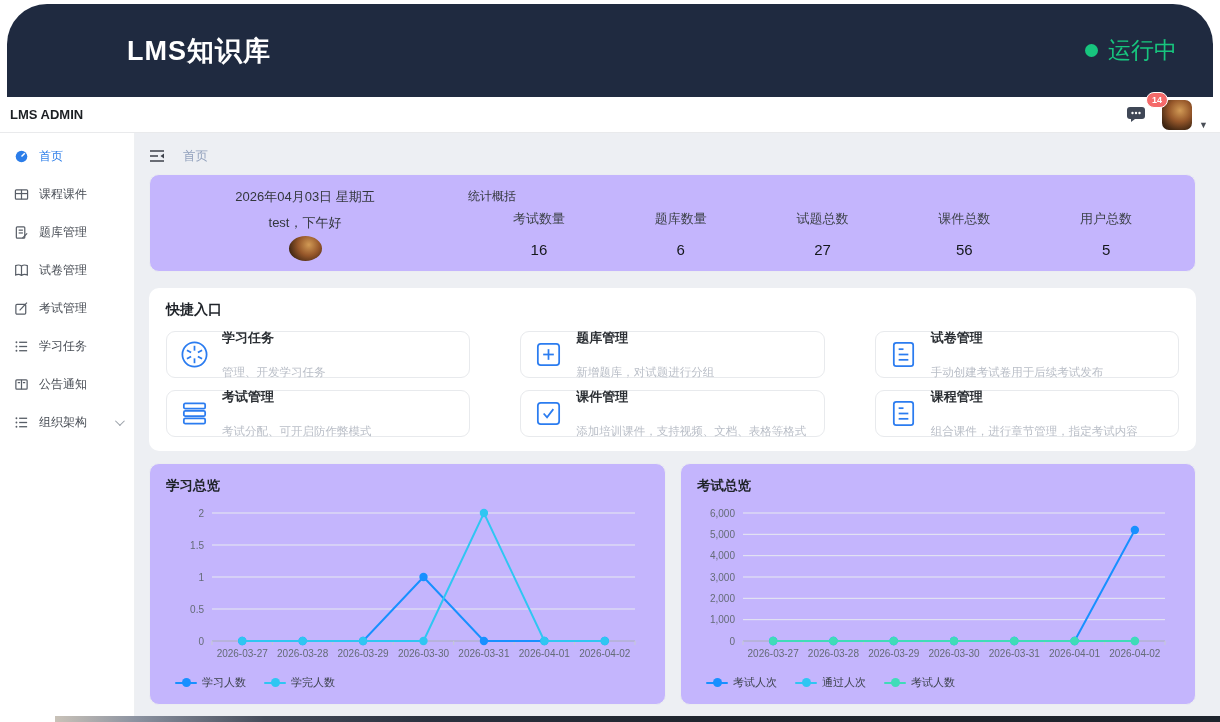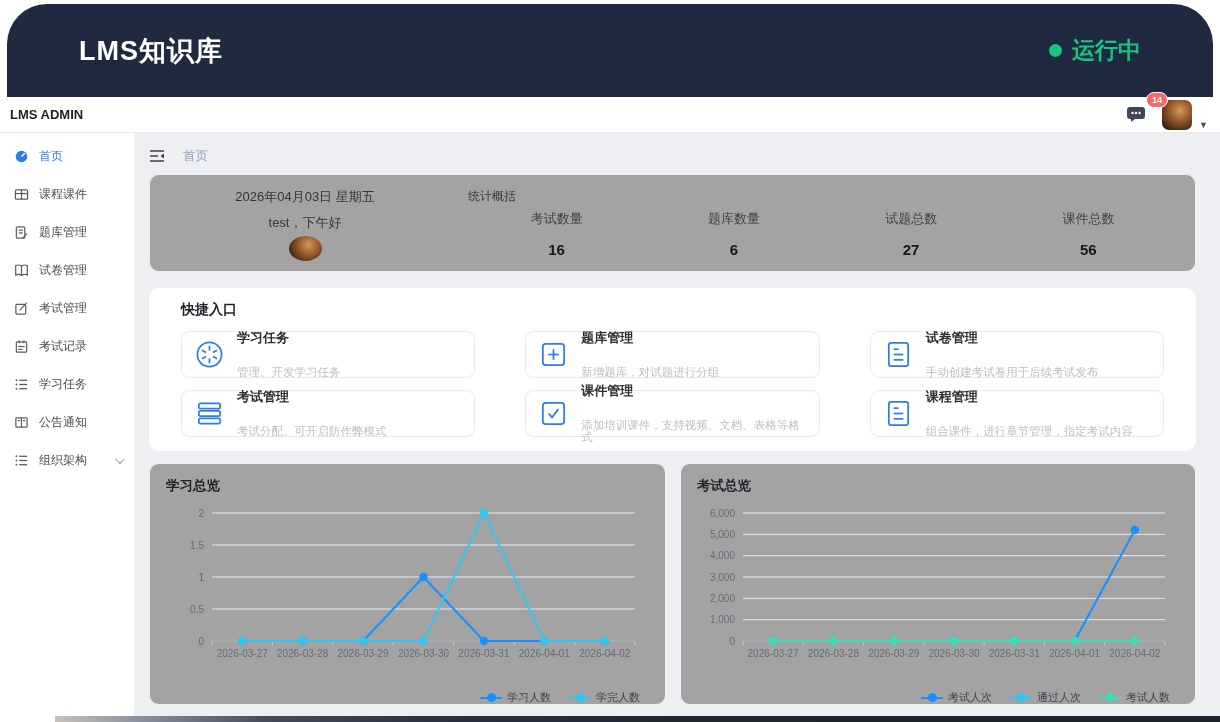--- a/index.html
+++ b/index.html
@@ -1,24 +1,24 @@
 <!DOCTYPE html>
 <html><head>
 <meta charset="utf-8">
 <style>
   * { margin:0; padding:0; box-sizing:border-box; }
   html,body { width:1220px; height:722px; background:#ffffff; font-family:"Liberation Sans","DejaVu Sans",sans-serif; overflow:hidden; }
   .app { position:relative; width:1220px; height:722px; background:#fff; overflow:hidden; }
 
   
   .top-header { position:absolute; top:4px; left:7px; right:7px; height:93px; background:#1f2a40;
-    border-radius:40px 40px 0 0; display:flex; align-items:center; }
+    border-radius:40px 40px 0 0; display:flex; align-items:center;padding-left:48px; }
   .logo { color:#fff; font-size:27px; font-weight:700; margin-left:72px; letter-spacing:1px; }
-  .status { margin-left:auto; margin-right:72px; display:flex; align-items:center; gap:10px;
-    color:#17c57e; font-size:23px; font-weight:700; }
+  .status { margin-left:auto; margin-right:36px; display:flex; align-items:center; gap:10px;
+    color:#17c57e; font-size:23px; font-weight:400; }
   .status-dot { width:13px; height:13px; border-radius:50%; background:#17c57e; }
 
   
   .admin-bar { position:absolute; top:97px; left:0; right:0; height:36px; background:#fff;
     border-bottom:1px solid #e9eaec; display:flex; align-items:center; padding:0 12px 0 10px; }
   .admin-title { font-size:13px; font-weight:600; color:#1c1f23; }
   .admin-right { margin-left:auto; display:flex; align-items:center; }
   .msg-btn { position:relative; margin-right:16px; cursor:pointer; display:flex; }
   .avatar-wrap { position:relative; display:flex; align-items:flex-end; cursor:pointer; }
   .badge { position:absolute; top:-8px; left:-16px; background:#f56a6a; color:#fff; font-size:9px;
@@ -37,53 +37,53 @@
   .side-item.active svg { stroke:#2b7de9; }
   .chev { margin-left:auto; width:7px; height:7px; border-right:1.4px solid #9aa0a8; border-bottom:1.4px solid #9aa0a8;
     transform:rotate(45deg) translateY(-2px); }
 
   
   .main { position:absolute; top:133px; left:135px; right:0; bottom:0; background:#edeff3;
     padding:10px 24px 0 14px; overflow:hidden; }
   .crumb-row { height:26px; display:flex; align-items:center; margin-bottom:5px; }
   .crumb-home { font-size:12.5px; color:#93a2bd; margin-left:18px; cursor:pointer; }
 
-  .panel-gray { background:#a3a3a3; border:1px solid #ebedf1; border-radius:10px; }
+  .panel-gray { background:#c4b5fd; border:1px solid #ebedf1; border-radius:10px; }
 
   
   .overview { height:98px; display:flex; padding:13px 18px 10px 10px; margin-bottom:16px; }
   .ov-left { width:290px; display:flex; flex-direction:column; align-items:center; }
   .ov-date { font-size:13px; color:#33373d; }
   .ov-greet { font-size:13px; color:#33373d; margin-top:8px; }
   .avatar-greet { width:33px; height:33px; border-radius:50%; margin-top:4px;
     background:radial-gradient(circle at 60% 35%, #d19a55 0%, #96572a 42%, #4a2c15 75%, #241509 100%); }
   .ov-right { flex:1; display:flex; flex-direction:column; padding-left:18px; }
   .ov-summary { font-size:12px; color:#33373d; }
   .stat-row { display:flex; flex:1; align-items:center; margin-top:2px; }
   .stat-col { flex:1; text-align:center; }
   .stat-label { font-size:13px; color:#3d4249; }
-  .stat-value { font-size:15px; font-weight:700; color:#15181c; margin-top:13px; }
-
-  
-  .quick { background:#fff; border-radius:10px; padding:13px 32px 14px; margin-bottom:12px; }
+  .stat-value { font-size:15px; font-weight:400; color:#15181c; margin-top:13px; }
+
+  
+  .quick { background:#fff; border-radius:10px; padding:13px 17px 14px; margin-bottom:12px; }
   .quick-title { font-size:14px; font-weight:700; color:#1f2329; }
   .quick-grid { display:grid; grid-template-columns:repeat(3,1fr); gap:12px 50px; margin-top:12px; }
   .qcard { background:#fff; border:1px solid #e8eaed; border-radius:9px; height:47px; display:flex;
     align-items:center; padding:0 12px; cursor:pointer; }
   .qcard svg { flex:0 0 auto; stroke:#2b7cf0; }
   .qtext { margin-left:12px; line-height:1; }
   .qtitle { font-size:13px; font-weight:600; color:#2a2e33; }
   .qdesc { font-size:11.5px; color:#b9bec7; margin-top:23px; }
 
   
   .charts-row { display:flex; gap:14px; }
   .chart-panel { flex:1; height:242px; padding:13px 16px; }
   .chart-title { font-size:13.5px; font-weight:700; color:#1f2329; }
   .chart-svg { margin-top:6px; width:100%; height:170px; }
-  .chart-legend { text-align:right; margin-top:17px; }
+  .chart-legend { text-align:left; margin-top:2px; }
   .lg-item { display:inline-flex; align-items:center; font-size:11px; color:#3c424c; margin:0 9px; cursor:pointer; }
   .lg-mark { position:relative; display:inline-block; width:22px; height:9px; margin-right:5px; }
   .lg-line { position:absolute; left:0; right:0; top:3.5px; height:2px; background:currentColor; border-radius:1px; }
   .lg-dot { position:absolute; left:6.5px; top:0; width:9px; height:9px; border-radius:50%; background:currentColor; }
 
   
   .bottom-strip { position:absolute; left:55px; right:0; bottom:0; height:6px;
     background:linear-gradient(90deg,#c9c2b8 0%,#8b92a0 7%,#454c5a 18%,#2b3240 32%,#20262f 55%,#1e242d 100%); }
 </style>
 </head>
@@ -152,30 +152,20 @@
       <span>试卷管理</span>
     </div>
     <div class="side-item">
       <svg width="15" height="15" viewBox="0 0 16 16" fill="none" stroke-width="1.3">
           <rect x="2" y="3.5" width="10.5" height="10.5" rx="1.2"></rect>
           <line x1="6" y1="10" x2="13.8" y2="1.8"></line>
         </svg>
       <span>考试管理</span>
     </div>
     <div class="side-item">
-      <svg width="15" height="15" viewBox="0 0 16 16" fill="none" stroke-width="1.3">
-          <rect x="2.5" y="3" width="11" height="11" rx="1"></rect>
-          <line x1="5.5" y1="1.5" x2="5.5" y2="4.5"></line>
-          <line x1="10.5" y1="1.5" x2="10.5" y2="4.5"></line>
-          <line x1="4.5" y1="8" x2="11.5" y2="8"></line>
-          <line x1="4.5" y1="11" x2="9" y2="11"></line>
-        </svg>
-      <span>考试记录</span>
-    </div>
-    <div class="side-item">
       <svg width="15" height="15" viewBox="0 0 16 16" fill="none" stroke-width="1.4">
           <circle cx="2.6" cy="3.5" r="1" fill="#585e67" stroke="none"></circle>
           <circle cx="2.6" cy="8" r="1" fill="#585e67" stroke="none"></circle>
           <circle cx="2.6" cy="12.5" r="1" fill="#585e67" stroke="none"></circle>
           <line x1="5.5" y1="3.5" x2="14" y2="3.5"></line>
           <line x1="5.5" y1="8" x2="14" y2="8"></line>
           <line x1="5.5" y1="12.5" x2="14" y2="12.5"></line>
         </svg>
       <span>学习任务</span>
     </div>
@@ -231,20 +221,24 @@
             <div class="stat-label">题库数量</div>
             <div class="stat-value">6</div>
           </div>
           <div class="stat-col">
             <div class="stat-label">试题总数</div>
             <div class="stat-value">27</div>
           </div>
           <div class="stat-col">
             <div class="stat-label">课件总数</div>
             <div class="stat-value">56</div>
+          </div>
+          <div class="stat-col">
+            <div class="stat-label">用户总数</div>
+            <div class="stat-value">5</div>
           </div>
         </div>
       </div>
     </div>
 
     <div class="quick">
       <div class="quick-title">快捷入口</div>
       <div class="quick-grid">
         <div class="qcard">
           <svg width="31" height="31" viewBox="0 0 32 32" fill="none" stroke-width="1.8">

